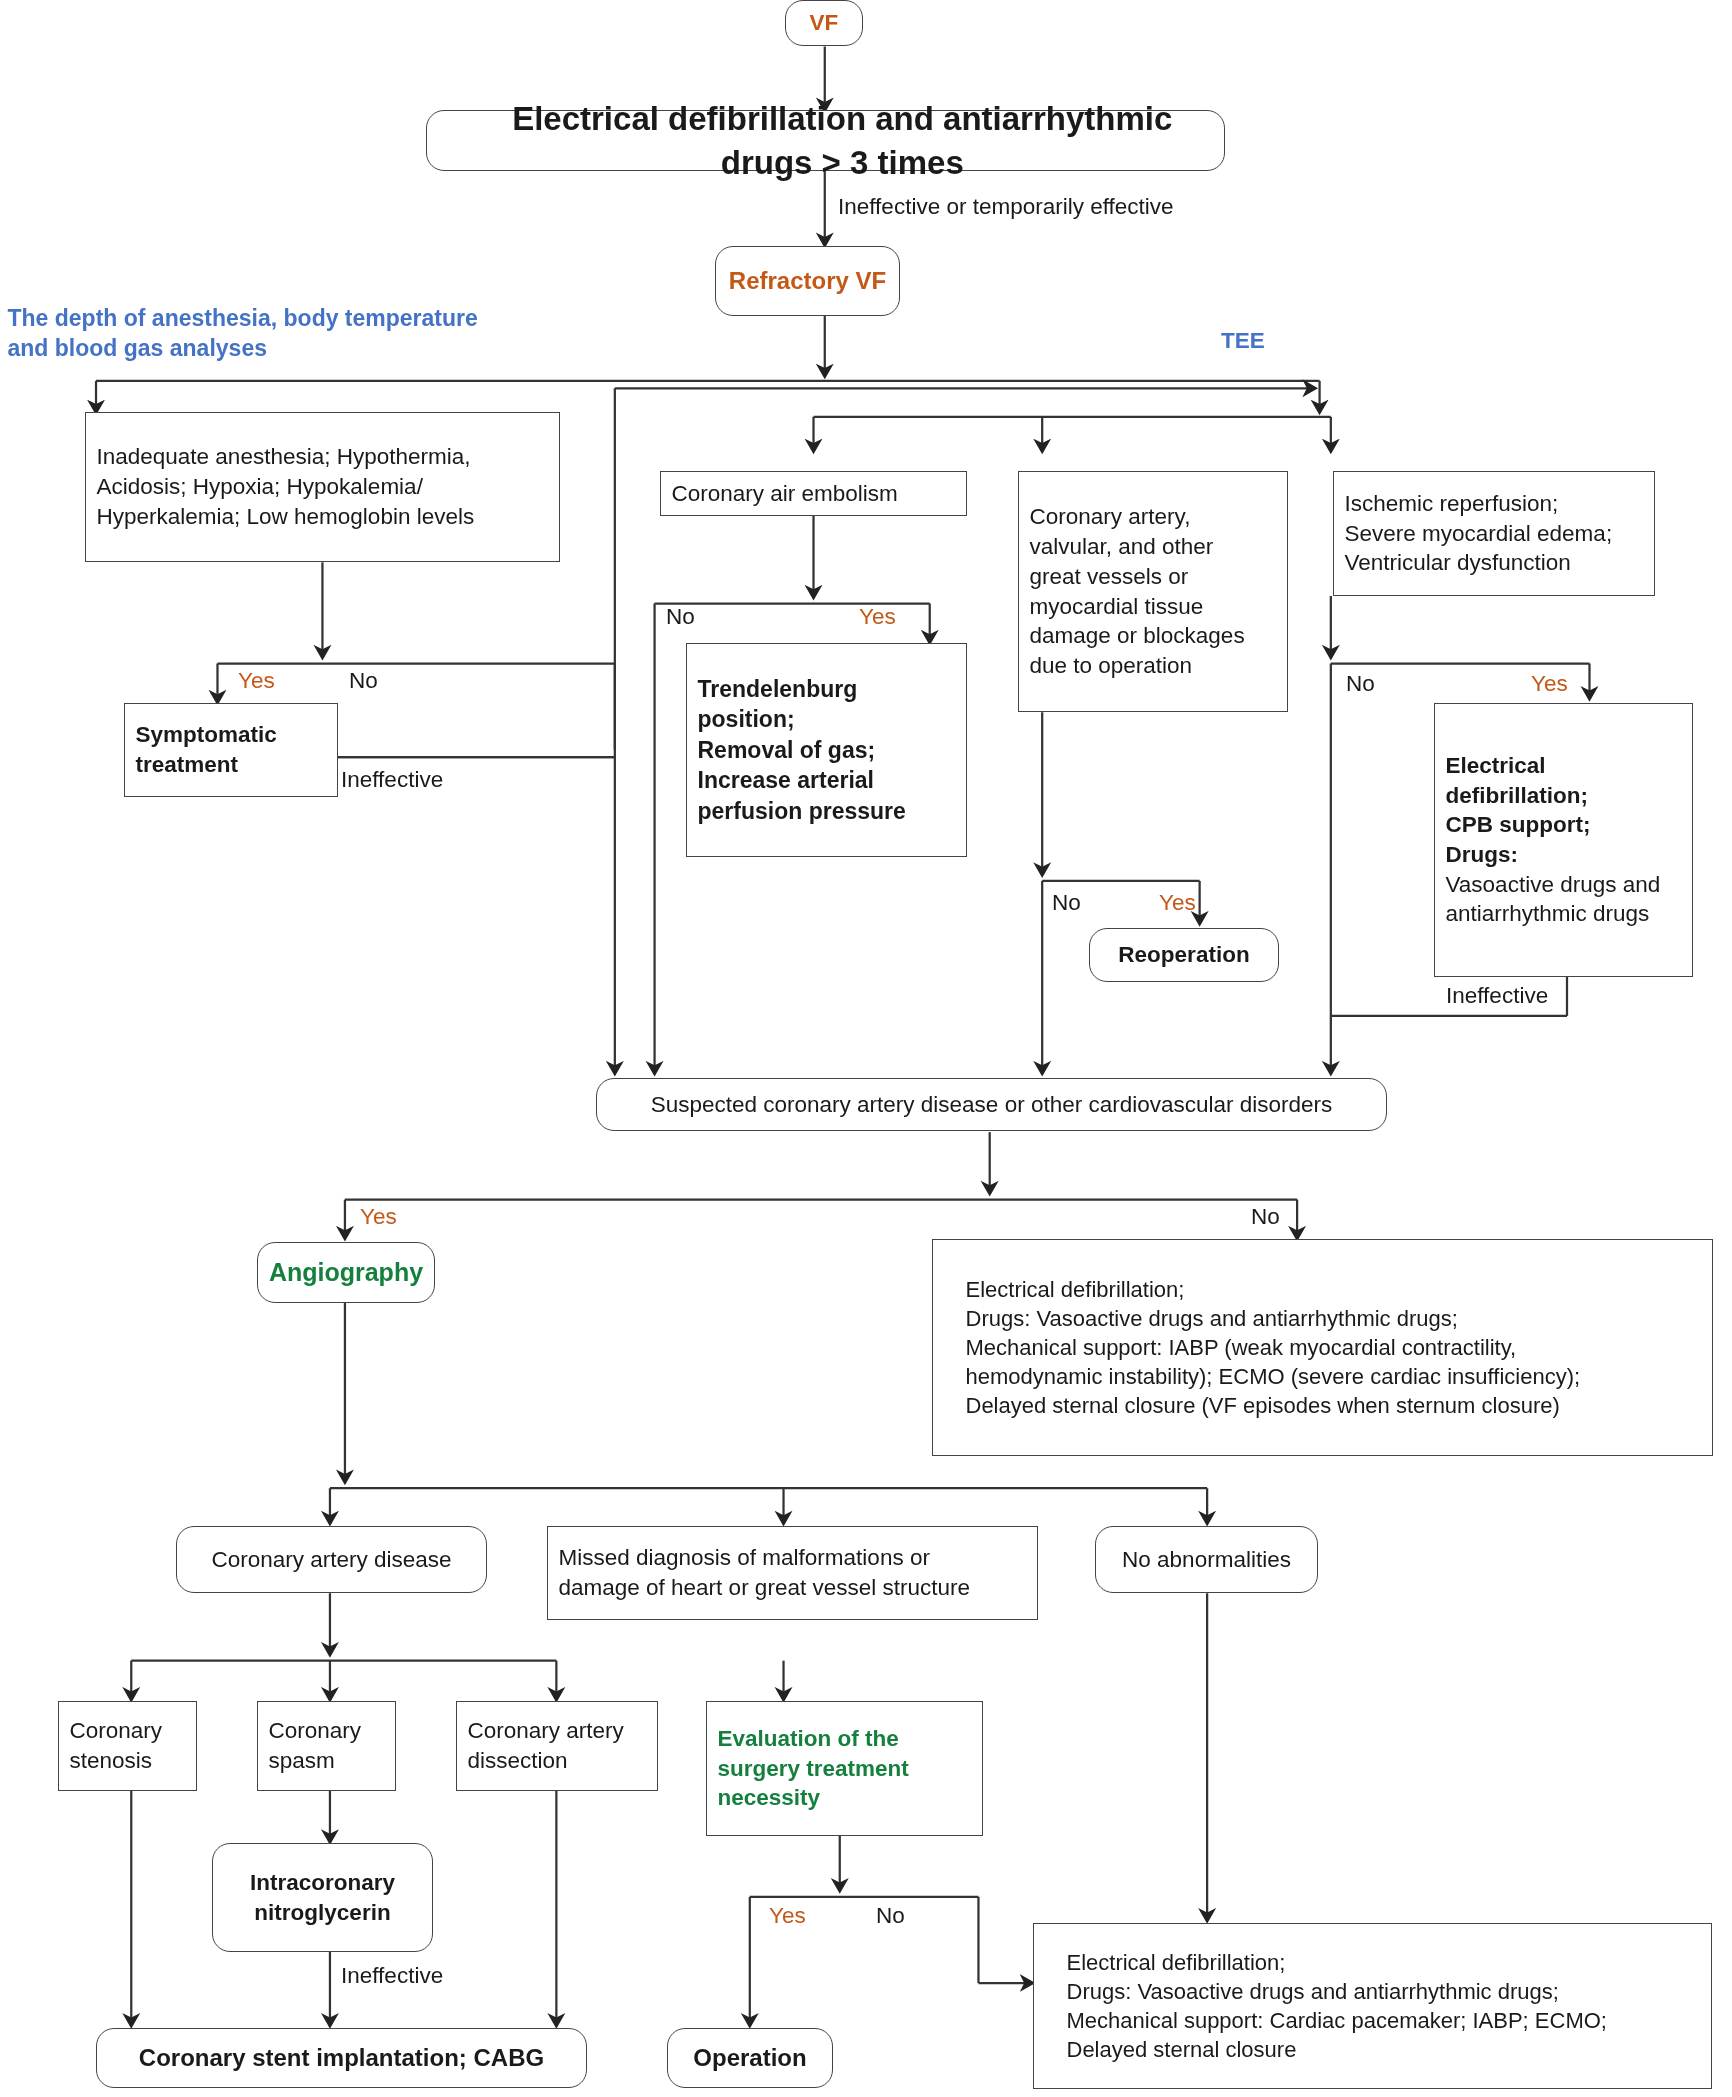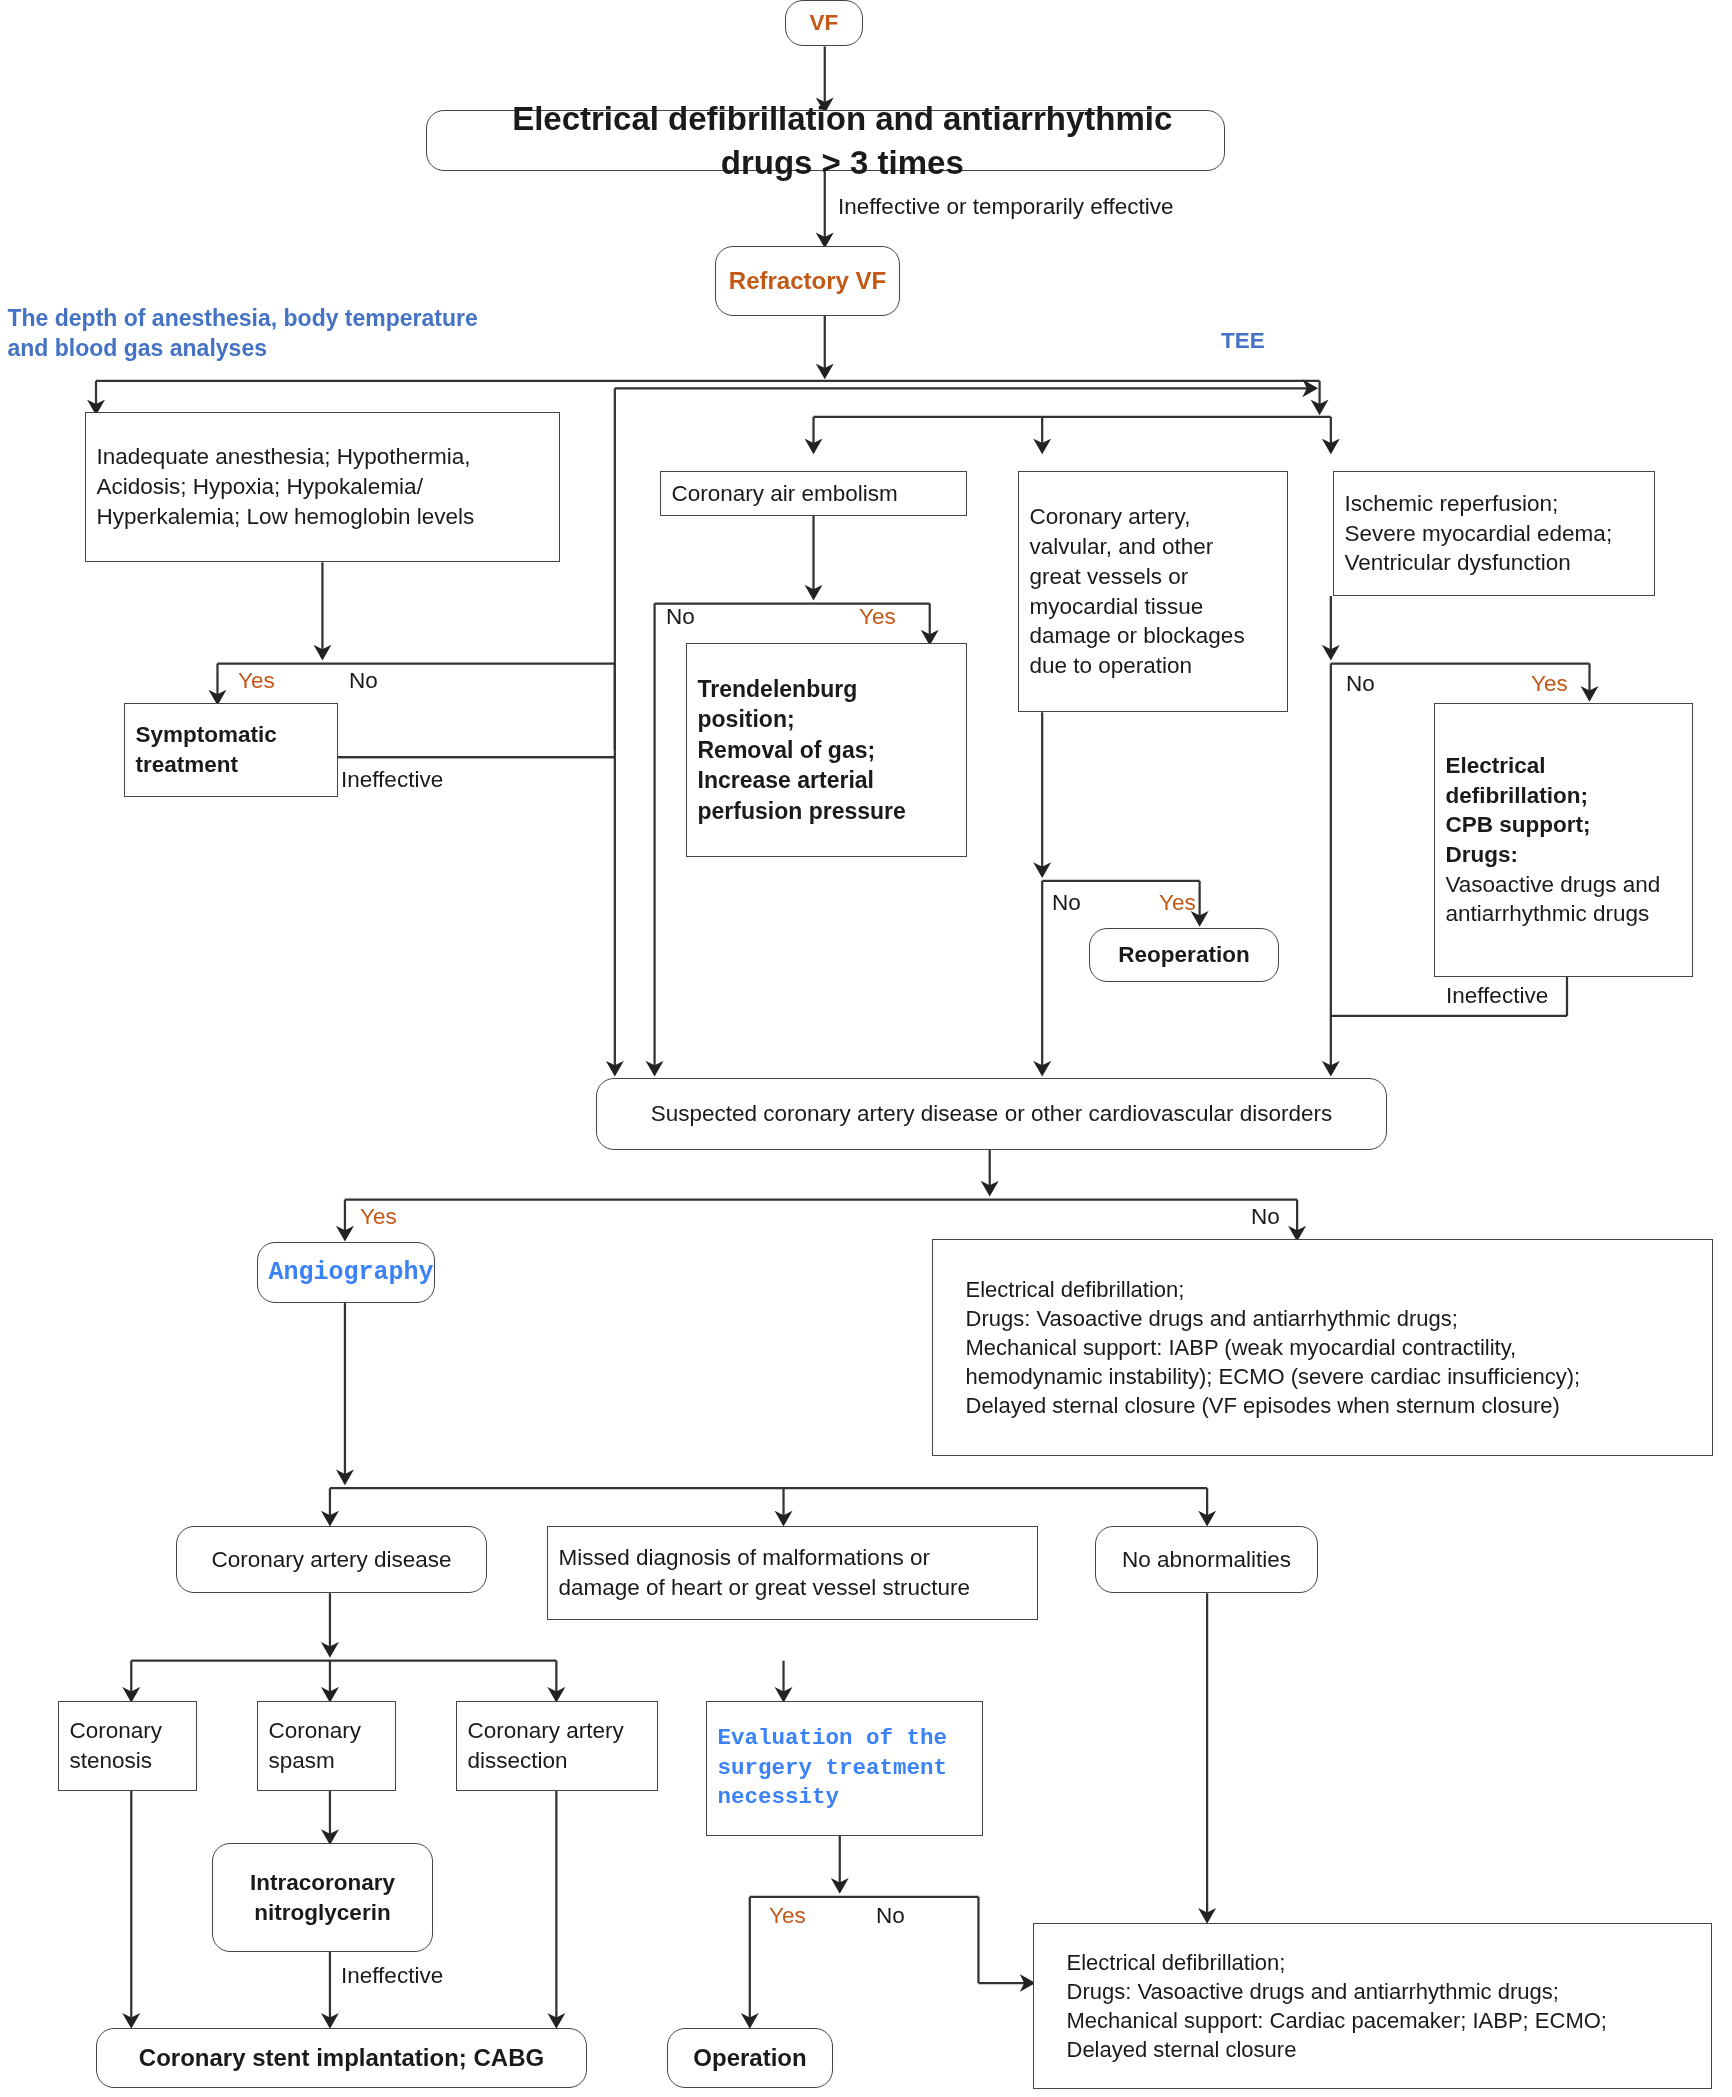--- a/index.html
+++ b/index.html
@@ -33,21 +33,21 @@
     color: #1a1a1a;
     font-size: 22.5px;
     line-height: 1.32;
     padding: 6px 10.5px;
   }
   .node.ctr { align-items: flex-start; text-align: center; border-radius: 18px; }
   .node.lft { align-items: flex-start; text-align: left; }
   .node.bold { font-weight: bold; }
   .node .ln { display: block; width: 100%; }
   .orange { color: #C35817; }
-  .blue   { color: #3b82f6; font-family: Liberation Mono, monospace; }
+  .blue   { color: #15803d; }
   .lbl {
     position: absolute;
     font-size: 22.5px;
     color: #1a1a1a;
     white-space: nowrap;
     line-height: 1;
   }
   .lbl.o { color: #C35817; }
   .lbl.b { color: #4472C4; font-weight: bold; }
   .hdr {
@@ -241,21 +241,21 @@
 
   <div class="node lft" style="left:1434px; top:703px; width:259px; height:274px;">
     <span class="ln bold" style="font-weight:bold;">Electrical</span>
     <span class="ln" style="font-weight:bold;">defibrillation;</span>
     <span class="ln" style="font-weight:bold;">CPB support;</span>
     <span class="ln" style="font-weight:bold;">Drugs:</span>
     <span class="ln">Vasoactive drugs and</span>
     <span class="ln">antiarrhythmic drugs</span>
   </div>
 
-  <div class="node ctr" style="left:596px; top:1078px; width:791px; height:72px;">
+  <div class="node ctr" style="left:596px; top:1078px; width:791px; height:53px;">
     <span class="ln">Suspected coronary artery disease or other cardiovascular disorders</span>
   </div>
 
   <div class="node ctr bold" style="left:257px; top:1242px; width:178px; height:61px; font-size:25px;">
     <span class="ln blue">Angiography</span>
   </div>
 
   <div class="node lft" style="left:932px; top:1239px; width:781px; height:217px; font-size:22px;">
     <span class="ln"><b class="k">Electrical defibrillation;</b><span></span></span>
     <span class="ln"><b class="k">Drugs:</b><span> Vasoactive drugs and antiarrhythmic drugs;</span></span>

